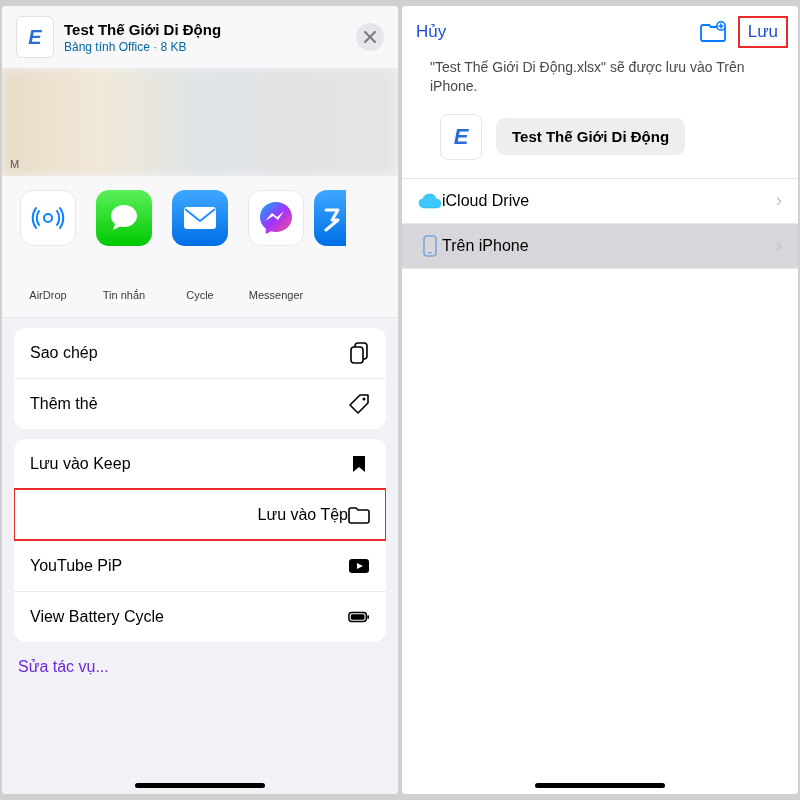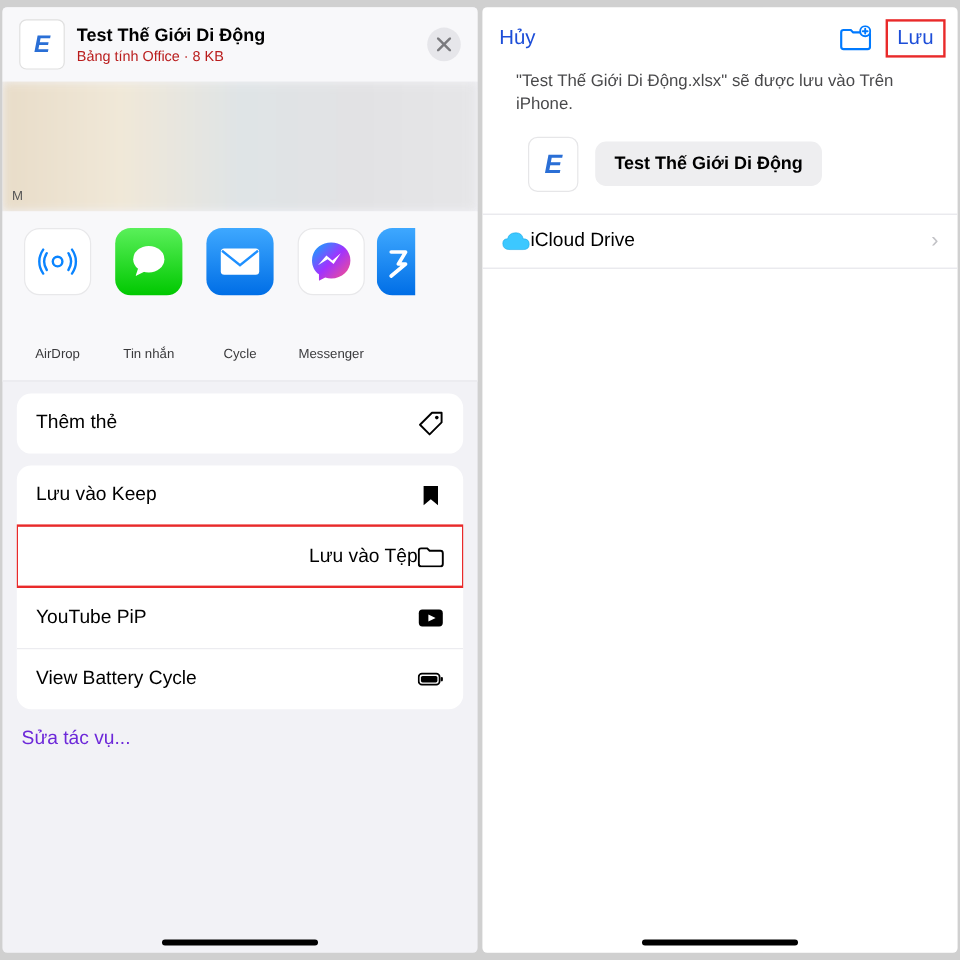--- a/index.html
+++ b/index.html
@@ -28,21 +28,21 @@
   }
   .file-thumb {
     width: 38px; height: 42px;
     border: 1px solid #e0e0e0; border-radius: 6px;
     display: flex; align-items: center; justify-content: center;
     color: #2a6fd6; font-style: italic; font-weight: 600; font-size: 20px;
     background: #fff;
   }
   .file-meta { flex: 1; margin-left: 10px; }
   .file-title { font-weight: 600; font-size: 15px; color: #000; }
-  .file-sub { font-size: 12px; color: #b91c1c; margin-top: 2px; }
+  .file-sub { font-size: 12px; color: #0369a1; margin-top: 2px; }
   .close-btn {
     width: 28px; height: 28px; border-radius: 50%;
     background: #e6e6ea; display: flex; align-items: center; justify-content: center;
     color: #7a7a7e; font-size: 15px; cursor: pointer;
   }
 
   .people-row {
     height: 108px; margin: 0;
     background: linear-gradient(90deg,#e8dcc8,#f0e8d8,#dfe4e6,#e2e2e4,#e6e6e8);
     filter: blur(4px);
@@ -208,20 +208,29 @@
         <svg width="20" height="28" viewBox="0 0 20 28">
             <path d="M4 6 L16 6 L10 16 L16 16 L4 26" stroke="#fff" stroke-width="3" fill="none" stroke-linejoin="round" stroke-linecap="round"></path>
           </svg>
       </div>
     </div>
   </div>
 
   <div class="actions">
     <div class="card">
       <div class="row">
+        <span>Sao chép</span>
+        <span class="ico">
+          <svg width="20" height="22" viewBox="0 0 20 22">
+              <rect x="6" y="1" width="12" height="16" rx="3" fill="none" stroke="#000" stroke-width="1.6"></rect>
+              <rect x="2" y="5" width="12" height="16" rx="3" fill="#fff" stroke="#000" stroke-width="1.6"></rect>
+            </svg>
+        </span>
+      </div>
+      <div class="row">
         <span>Thêm thẻ</span>
         <span class="ico">
           <svg width="22" height="22" viewBox="0 0 22 22">
               <path d="M12 2 L20 2 L20 10 L10 20 L2 12 Z" fill="none" stroke="#000" stroke-width="1.6" stroke-linejoin="round"></path>
               <circle cx="16" cy="6" r="1.5" fill="#000"></circle>
             </svg>
         </span>
       </div>
     </div>
 
@@ -296,16 +305,26 @@
   <div class="loc-list">
     <div class="loc">
       <span class="loc-ic">
         <svg width="24" height="16" viewBox="0 0 24 16">
             <path d="M7 15 Q1 15 1 10 Q1 6 5 6 Q6 1 12 1 Q17 1 18 6 Q23 6 23 10.5 Q23 15 18 15 Z" fill="#3cc8ff" stroke="#1aa8e6" stroke-width="0.5"></path>
           </svg>
       </span>
       <span>iCloud Drive</span>
       <span class="chev">›</span>
     </div>
+    <div class="loc sel">
+      <span class="loc-ic">
+        <svg width="14" height="22" viewBox="0 0 14 22">
+            <rect x="1" y="1" width="12" height="20" rx="3" fill="none" stroke="#7aa7d9" stroke-width="1.6"></rect>
+            <rect x="5" y="17" width="4" height="1.5" rx="0.7" fill="#7aa7d9"></rect>
+          </svg>
+      </span>
+      <span>Trên iPhone</span>
+      <span class="chev">›</span>
+    </div>
   </div>
 
   <div class="home-ind"></div>
 </div>
 
 </body></html>

